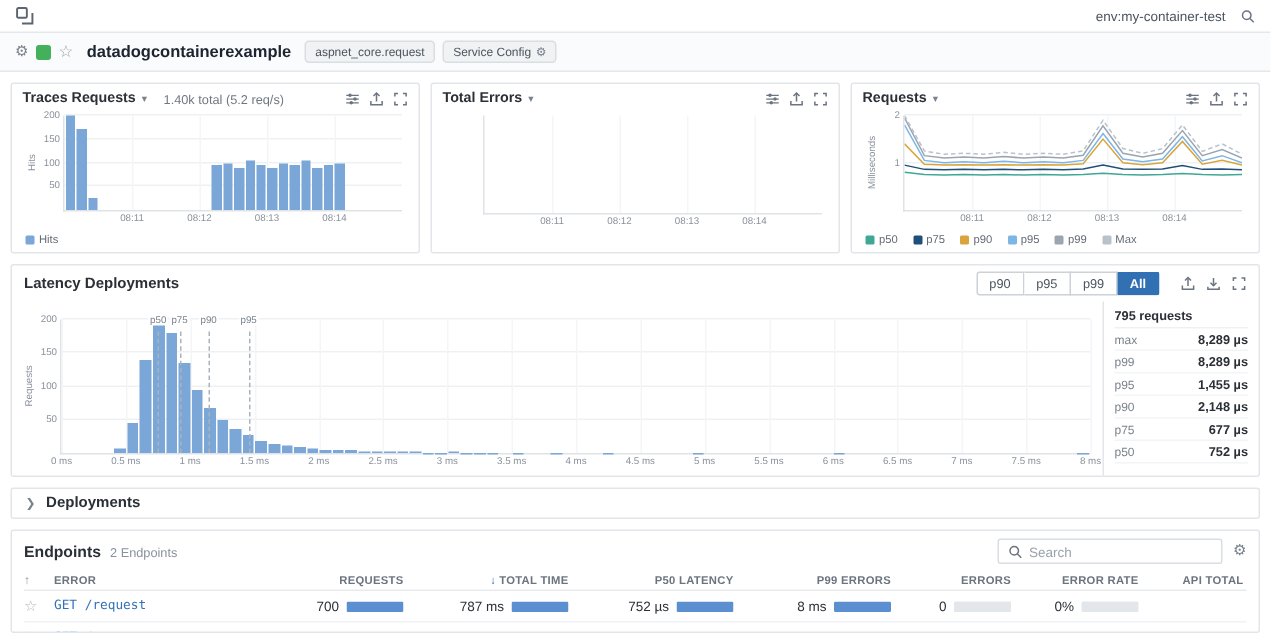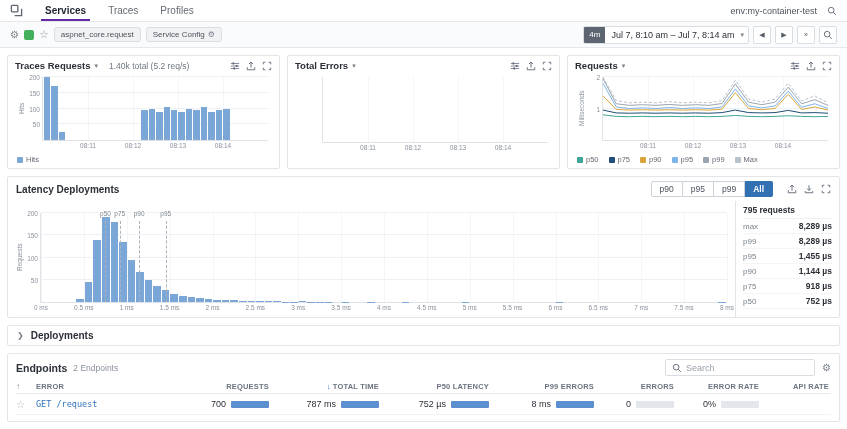--- a/index.html
+++ b/index.html
@@ -110,65 +110,43 @@
 </head>
 <body>
 
 <header class="topbar">
   <span class="logo">
     <svg width="13" height="13" viewBox="0 0 14 14" fill="none" stroke="#5c6570" stroke-width="1.4">
         <rect x="1.5" y="1.5" width="7" height="7" rx="1"></rect>
         <path d="M5 12.5 L12.5 12.5 L12.5 5"></path>
       </svg>
   </span>
-  <nav class="tabs">
-    <div class="tab active">Services</div>
-    <div class="tab">Traces</div>
-    <div class="tab">Profiles</div>
-  </nav>
   <div class="topbar-right">
     <span>env:my-container-test</span>
     <span class="iconspan">
         <svg width="10" height="10" viewBox="0 0 12 12">
           <circle cx="5" cy="5" r="3.4" fill="none" stroke="currentColor" stroke-width="1.2"></circle>
           <line x1="7.6" y1="7.6" x2="10.6" y2="10.6" stroke="currentColor" stroke-width="1.2"></line>
         </svg>
       </span>
   </div>
 </header>
 
 <div class="toolbar">
   <span class="icon">⚙</span>
   <span class="status-square"></span>
   <span class="star">☆</span>
+  <span class="service-title">datadogcontainerexample</span>
   <span class="badge">
       <span>aspnet_core.request</span>
     </span>
   <span class="badge">
       <span>Service Config</span>
       <span class="icon" style="font-size:8px">⚙</span>
     </span>
-  <div class="time-group">
-    <div class="time-box">
-      <span class="time-preset">4m</span>
-      <span class="time-label">Jul 7, 8:10 am – Jul 7, 8:14 am</span>
-      <span class="caret">▾</span>
-    </div>
-    <button class="ctrl-btn">◀</button>
-    <button class="ctrl-btn">▶</button>
-    <button class="ctrl-btn">»</button>
-    <button class="ctrl-btn">
-        <span class="iconspan">
-          <svg width="10" height="10" viewBox="0 0 12 12">
-            <circle cx="5" cy="5" r="3.4" fill="none" stroke="currentColor" stroke-width="1.2"></circle>
-            <line x1="7.6" y1="7.6" x2="10.6" y2="10.6" stroke="currentColor" stroke-width="1.2"></line>
-          </svg>
-        </span>
-      </button>
-  </div>
 </div>
 
 <main>
 
   <section class="charts-row">
 
     <div class="card chart-card">
       <div class="chart-head">
         <span class="chart-title">Traces Requests</span>
           <span class="caret">▾</span>
@@ -584,25 +562,25 @@
             <div class="stat-row">
               <span class="stat-name">p99</span>
               <span class="stat-value">8,289 µs</span>
             </div>
             <div class="stat-row">
               <span class="stat-name">p95</span>
               <span class="stat-value">1,455 µs</span>
             </div>
             <div class="stat-row">
               <span class="stat-name">p90</span>
-              <span class="stat-value">1,144 µs</span>
+              <span class="stat-value">2,148 µs</span>
             </div>
             <div class="stat-row">
               <span class="stat-name">p75</span>
-              <span class="stat-value">918 µs</span>
+              <span class="stat-value">677 µs</span>
             </div>
             <div class="stat-row">
               <span class="stat-name">p50</span>
               <span class="stat-value">752 µs</span>
             </div>
           </div>
       </aside>
     </div>
   </section>
 
@@ -634,21 +612,21 @@
         <div class="ep-hcell c-name">ERROR</div>
         <div class="ep-hcell">REQUESTS</div>
         <div class="ep-hcell">
             <span class="sortarrow">↓</span>
             <span>TOTAL TIME</span>
           </div>
         <div class="ep-hcell">P50 LATENCY</div>
         <div class="ep-hcell">P99 ERRORS</div>
         <div class="ep-hcell">ERRORS</div>
         <div class="ep-hcell">ERROR RATE</div>
-        <div class="ep-hcell">API RATE</div>
+        <div class="ep-hcell">API TOTAL</div>
       </div>
       <div id="ep-rows">
           <div class="ep-row">
             <div class="ep-star">☆</div>
             <div class="ep-name">GET /request</div>
             <div class="cellnum">
               <span>700</span>
               <span class="bartrack">
                 <span class="barfill" style="width: 100%;"></span>
               </span>

